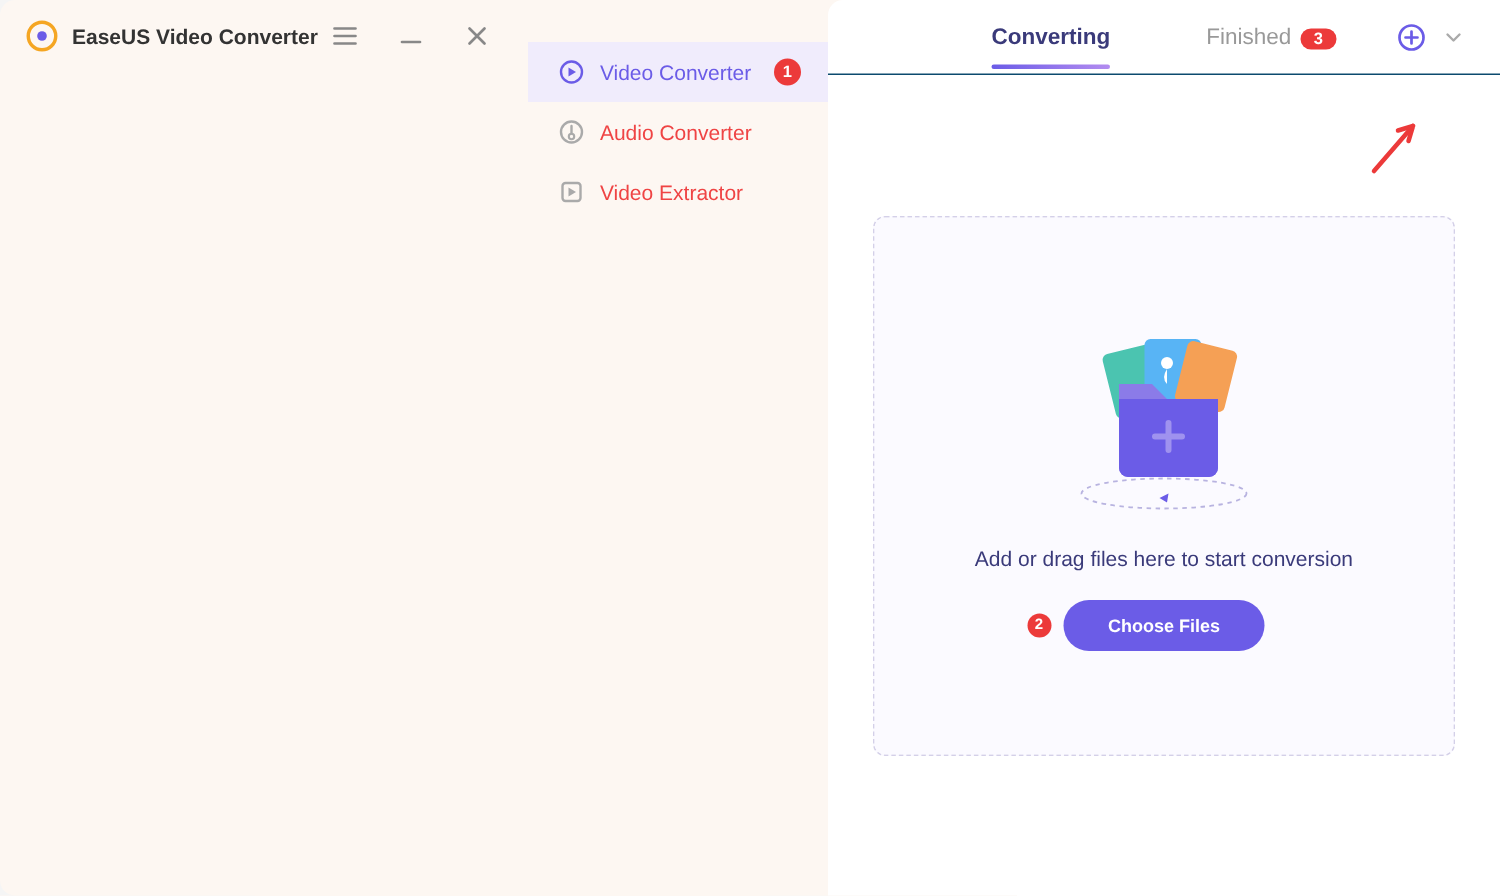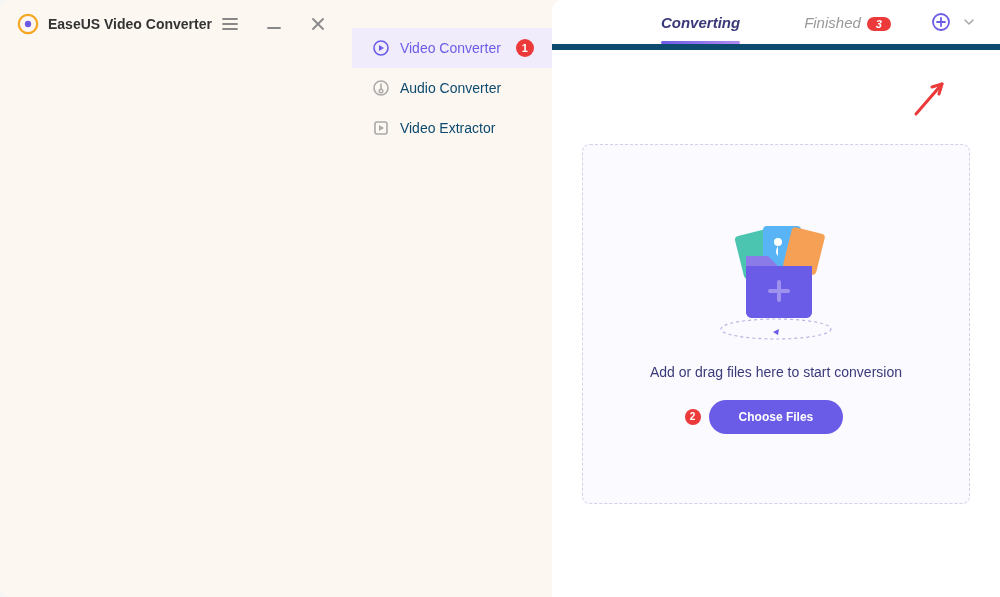--- a/index.html
+++ b/index.html
@@ -5,26 +5,26 @@
     * { margin: 0; padding: 0; box-sizing: border-box; font-family: -apple-system, BlinkMacSystemFont, 'Segoe UI', sans-serif; }
     body { background: #f5f5f5; width: 1000px; height: 597px; overflow: hidden; }
     .window { width: 1000px; height: 597px; background: #fdf7f2; border-radius: 10px; display: flex; flex-direction: row; position: relative; }
     .titlebar { height: 48px; display: flex; align-items: center; padding: 0 16px; gap: 8px; }
     .logo { width: 24px; height: 24px; display: flex; align-items: center; justify-content: center; }
     .app-title { font-size: 14px; font-weight: 600; color: #333; flex: 1; }
     .titlebar-controls { display: flex; gap: 24px; align-items: center; margin-right: 8px; }
     .titlebar-btn { width: 20px; height: 20px; display: flex; align-items: center; justify-content: center; cursor: pointer; color: #888; }
     .body { flex: 1; display: flex; }
     .sidebar { width: 200px; padding-top: 28px; text-align: center; }
-    .sidebar-item { height: 40px; display: flex; align-items: center; padding: 0 20px; gap: 10px; cursor: pointer; color: #0c4a6e; font-size: 14px; position: relative; }
+    .sidebar-item { height: 40px; display: flex; align-items: center; padding: 0 20px; gap: 10px; cursor: pointer; color: #ef4444; font-size: 14px; position: relative; }
     .sidebar-item.active { background: #f0ecfc; color: #6b5ce7; font-weight: 500; }
     .sidebar-item .icon { width: 18px; height: 18px; display: flex; align-items: center; justify-content: center; }
     .badge-num { position: absolute; background: #ec3a3a; color: #fff; border-radius: 50%; width: 18px; height: 18px; font-size: 11px; display: flex; align-items: center; justify-content: center; font-weight: 600; }
     .main { flex: 1; background: #fff; border-radius: 10px 0 0 0; margin-top: 0; display: flex; flex-direction: column; }
-    .tabbar { height: 50px; display: flex; align-items: center; position: relative; border-bottom: 6px solid #0c4a6e; font-style: italic; }
+    .tabbar { height: 50px; display: flex; align-items: center; position: relative; border-bottom: 1px solid #0c4a6e; }
     .tabs { position: absolute; left: 50%; transform: translateX(-50%); display: flex; gap: 64px; align-items: center; }
     .tab { position: relative; cursor: pointer; color: #999; font-size: 15px; padding: 12px 0; }
     .tab.active { color: #3a3a7a; font-weight: 600; }
     .tab-underline { position: absolute; bottom: -1px; left: 0; right: 0; height: 3px; background: linear-gradient(90deg, #6b5ce7, #b38cf0); border-radius: 2px; }
     .tab-badge { background: #ec3a3a; color: #fff; border-radius: 10px; padding: 1px 9px; font-size: 11px; font-weight: 600; margin-left: 6px; }
     .tabbar-right { position: absolute; right: 24px; display: flex; gap: 10px; align-items: center; }
     .add-btn { width: 22px; height: 22px; display: flex; align-items: center; justify-content: center; cursor: pointer; color: #6b5ce7; }
     .chevron-btn { width: 14px; height: 14px; display: flex; align-items: center; justify-content: center; cursor: pointer; color: #aaa; }
     .content { flex: 1; display: flex; align-items: center; justify-content: center; }
     .dropzone { width: 388px; height: 360px; border: 1px dashed #d4d0e8; border-radius: 8px; background: #fbfaff; display: flex; flex-direction: column; align-items: center; justify-content: center; gap: 20px; position: relative; }

